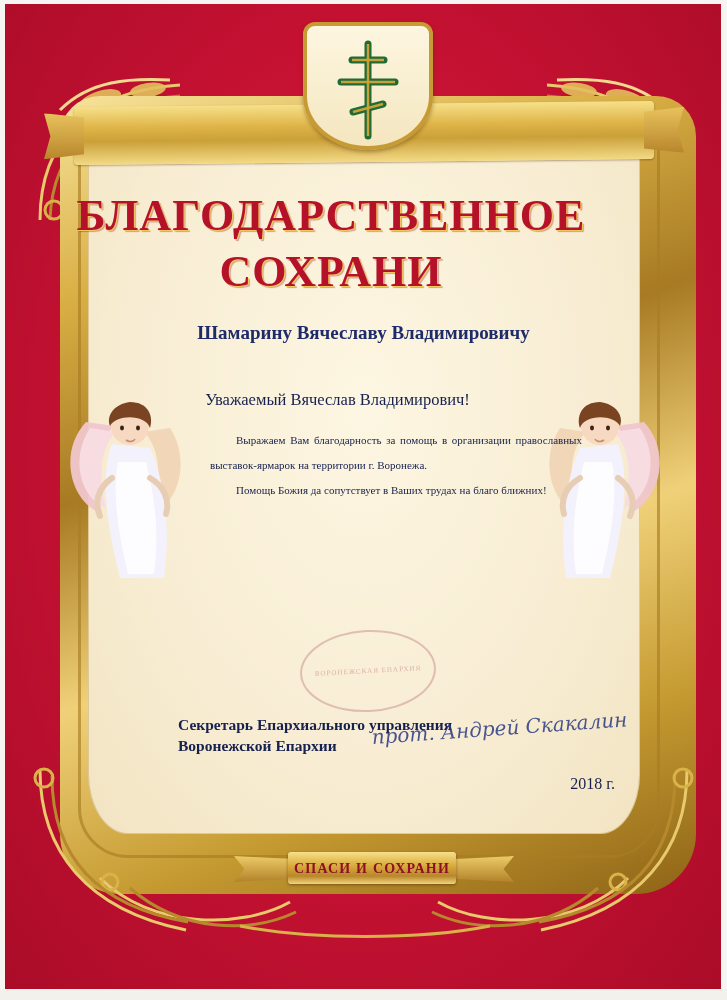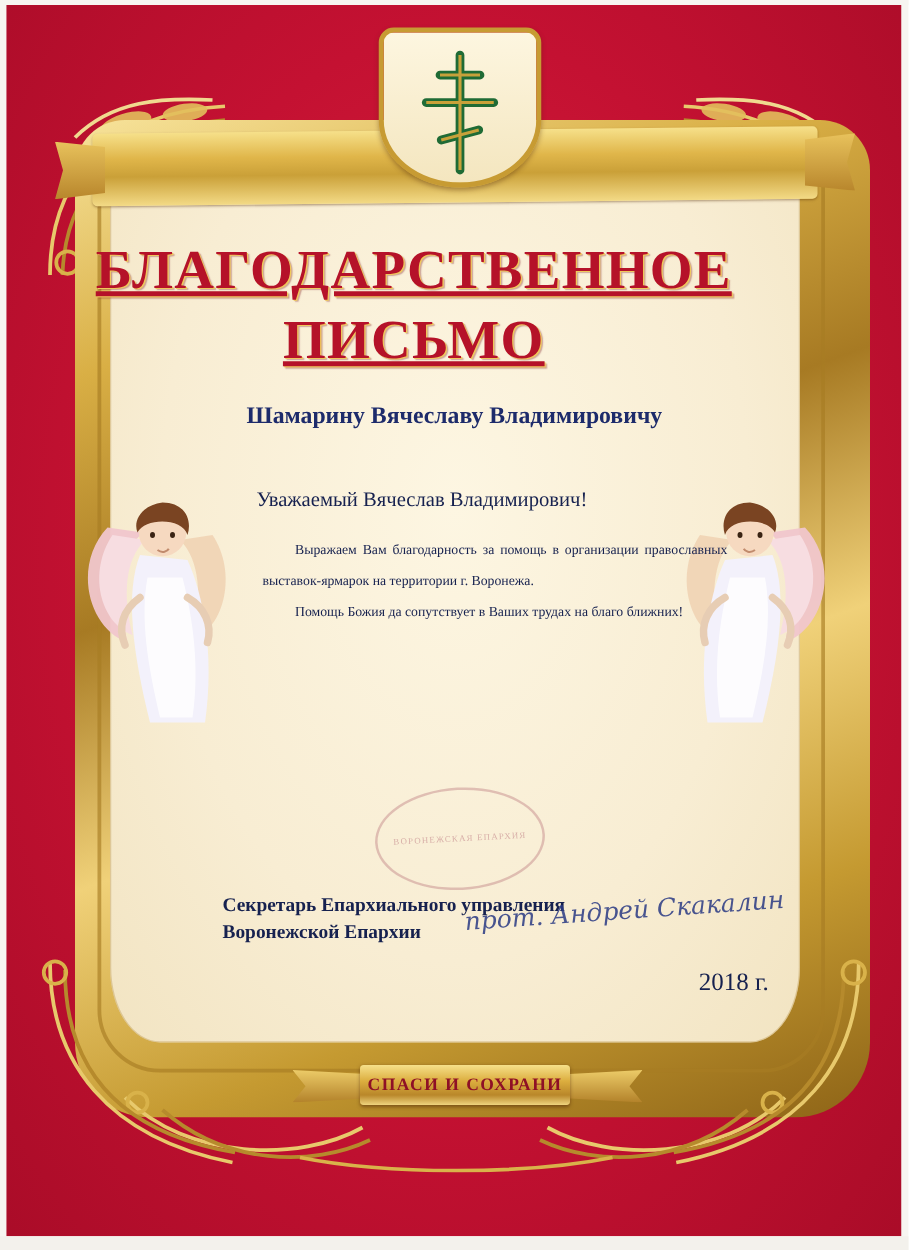--- a/index.html
+++ b/index.html
@@ -157,21 +157,20 @@
     top: 188px;
     width: 662px;
     text-align: center;
     color: #b51229;
     font-family: "Liberation Serif", serif;
     font-weight: bold;
     font-size: 44px;
     letter-spacing: 1px;
     line-height: 56px;
     text-shadow: 1px 1px 0 #f0c85c, 2px 2px 1px rgba(120,20,30,0.35);
-    text-decoration: underline;
   }
   .title .line2 { display: block; font-size: 44px; }
 
   .recipient {
     position: absolute;
     left: 0;
     top: 322px;
     width: 727px;
     text-align: center;
     color: #1d2b6b;
@@ -234,21 +233,21 @@
 
   .year {
     position: absolute;
     left: 0;
     top: 775px;
     width: 727px;
     text-align: right;
     padding-right: 112px;
     box-sizing: border-box;
     color: #16214f;
-    font-size: 20px;
+    font-size: 16px;
   }
 
   
   .stamp {
     position: absolute;
     left: 300px;
     top: 630px;
     width: 132px;
     height: 78px;
     border-radius: 50%;
@@ -389,21 +388,21 @@
       <ellipse cx="56" cy="46" rx="2" ry="2.4" fill="#3a2414"></ellipse>
       <ellipse cx="72" cy="46" rx="2" ry="2.4" fill="#3a2414"></ellipse>
       <path d="M60 58 C 64 61, 68 59, 69 57" stroke="#c18b6d" stroke-width="1.6" fill="none"></path>
       <path d="M84 96 C 98 104, 104 118, 100 132" stroke="#e7cdb4" stroke-width="6" fill="none" stroke-linecap="round"></path>
       <path d="M46 96 C 32 106, 28 120, 34 134" stroke="#e7cdb4" stroke-width="6" fill="none" stroke-linecap="round"></path>
     </g>
   </svg>
 
   <div class="title">
     <span>БЛАГОДАРСТВЕННОЕ</span>
-    <span class="line2">ПИСЬМО</span>
+    <span class="line2">СОХРАНИ</span>
   </div>
 
   <div class="recipient">Шамарину Вячеславу Владимировичу</div>
 
   <div class="salutation">Уважаемый Вячеслав Владимирович!</div>
 
   <div class="body-text">
     <p>Выражаем Вам благодарность за помощь в организации православных выставок-ярмарок на территории г. Воронежа.</p>
     <p>Помощь Божия да сопутствует в Ваших трудах на благо ближних!</p>
   </div>

